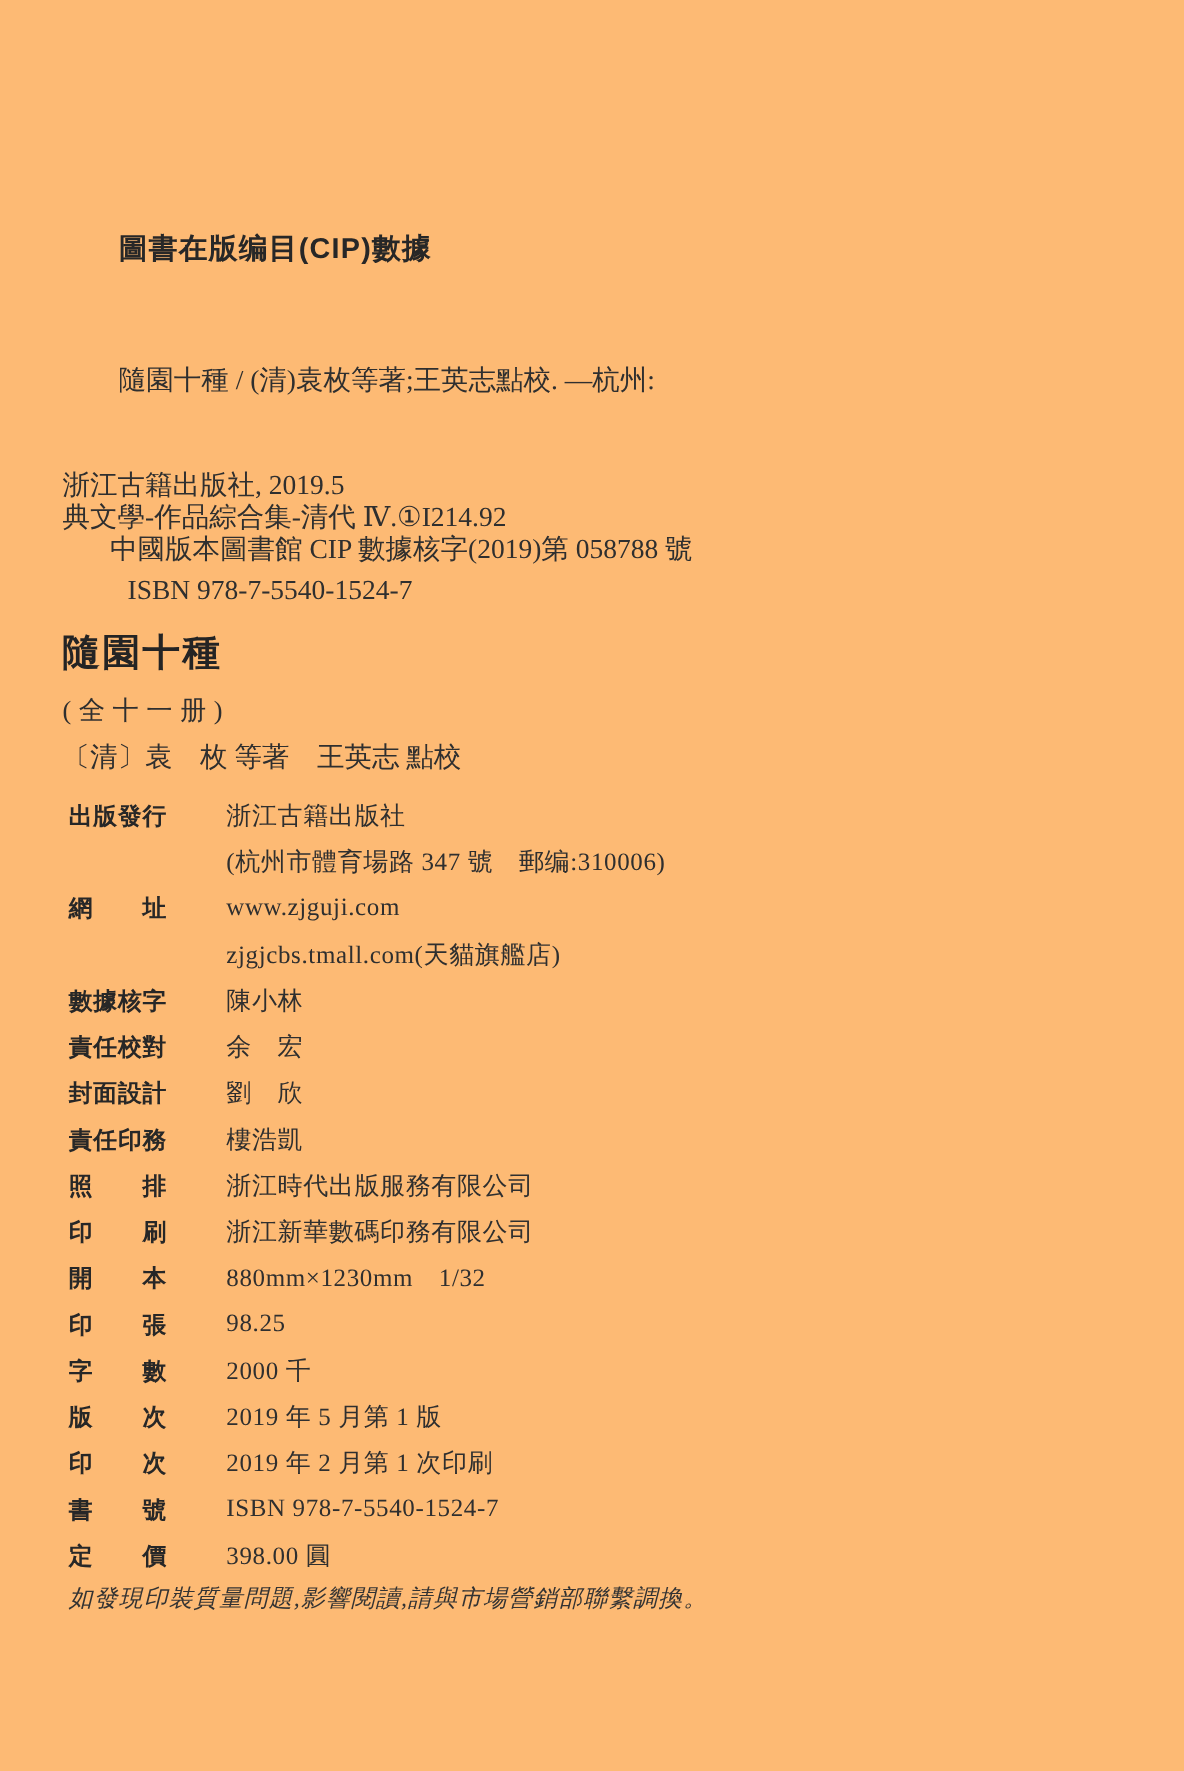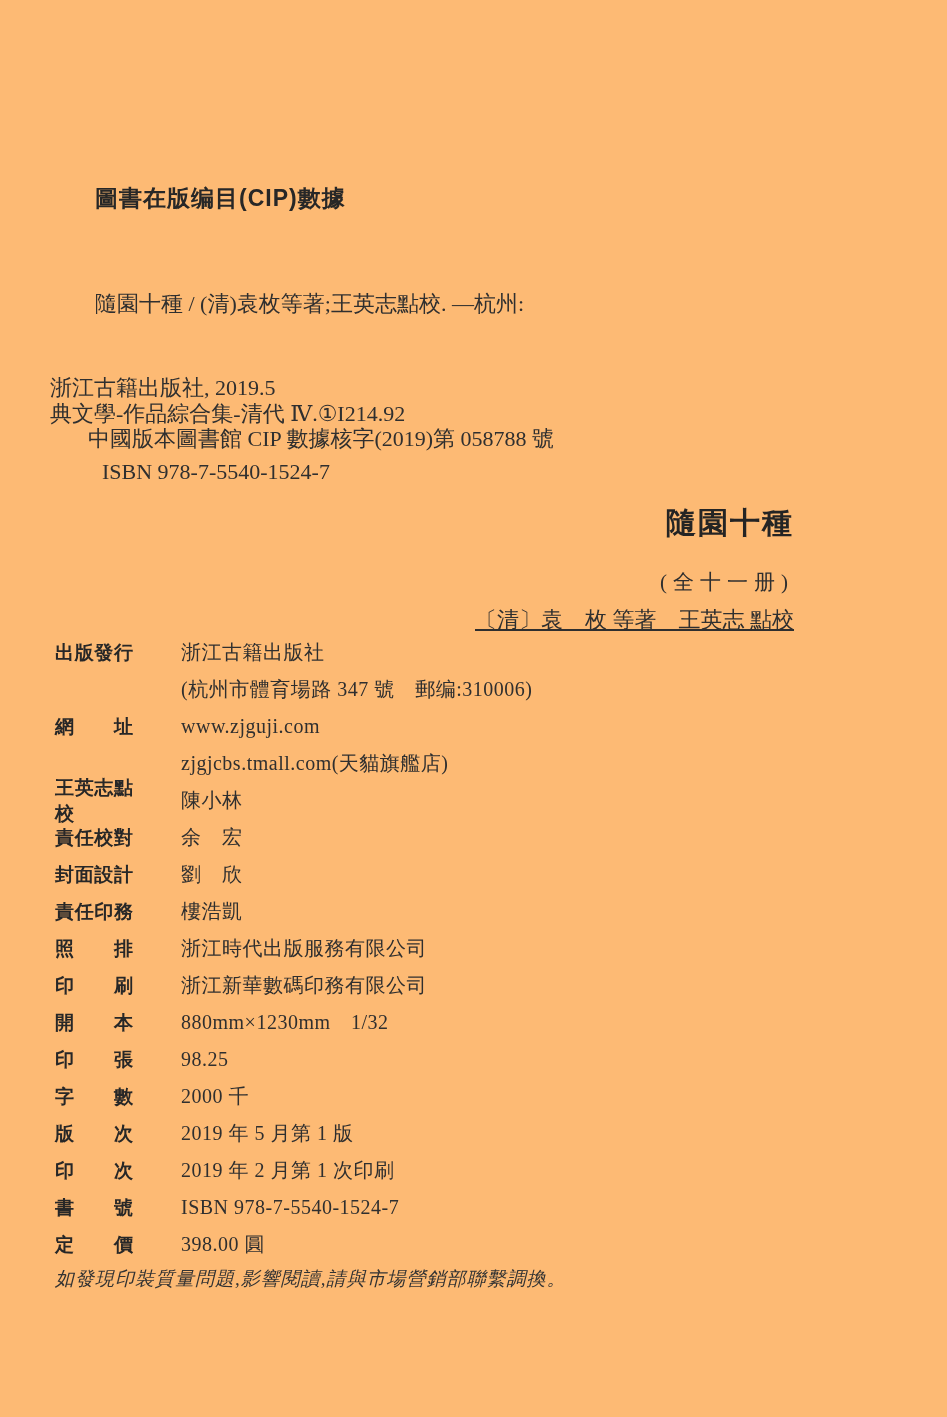--- a/index.html
+++ b/index.html
@@ -54,42 +54,41 @@
     font-size: 22px;
     white-space: pre;
   }
 
   
   .title-block {
     position: absolute;
     top: 505px;
     left: 50px;
     width: 744px;
-    text-align: right;
+    text-align: left;
   }
   .book-title {
     font-family: "Liberation Sans", "DejaVu Sans", sans-serif;
     font-weight: 700;
     font-size: 30px;
     line-height: 36px;
     letter-spacing: 2px;
     color: #242424;
   }
   .volume-note {
-    margin-top: 28px;
+    margin-top: 14px;
     font-size: 21px;
     line-height: 26px;
     letter-spacing: 6px;
   }
   .byline {
     margin-top: 12px;
     font-size: 22px;
     line-height: 26px;
     white-space: pre;
-    text-decoration: underline;
   }
 
   
   .imprint {
     position: absolute;
     top: 634px;
     left: 55px;
   }
   .imprint-row {
     height: 37px;
@@ -165,21 +164,21 @@
       <span class="imprint-label">網址</span>
       <span class="imprint-value">www.zjguji.com</span>
     </div>
 
     <div class="imprint-row">
       <span class="imprint-label"></span>
       <span class="imprint-value">zjgjcbs.tmall.com(天貓旗艦店)</span>
     </div>
 
     <div class="imprint-row">
-      <span class="imprint-label">王英志點校</span>
+      <span class="imprint-label">數據核字</span>
       <span class="imprint-value">陳小林</span>
     </div>
 
     <div class="imprint-row">
       <span class="imprint-label">責任校對</span>
       <span class="imprint-value">余　宏</span>
     </div>
 
     <div class="imprint-row">
       <span class="imprint-label">封面設計</span>

